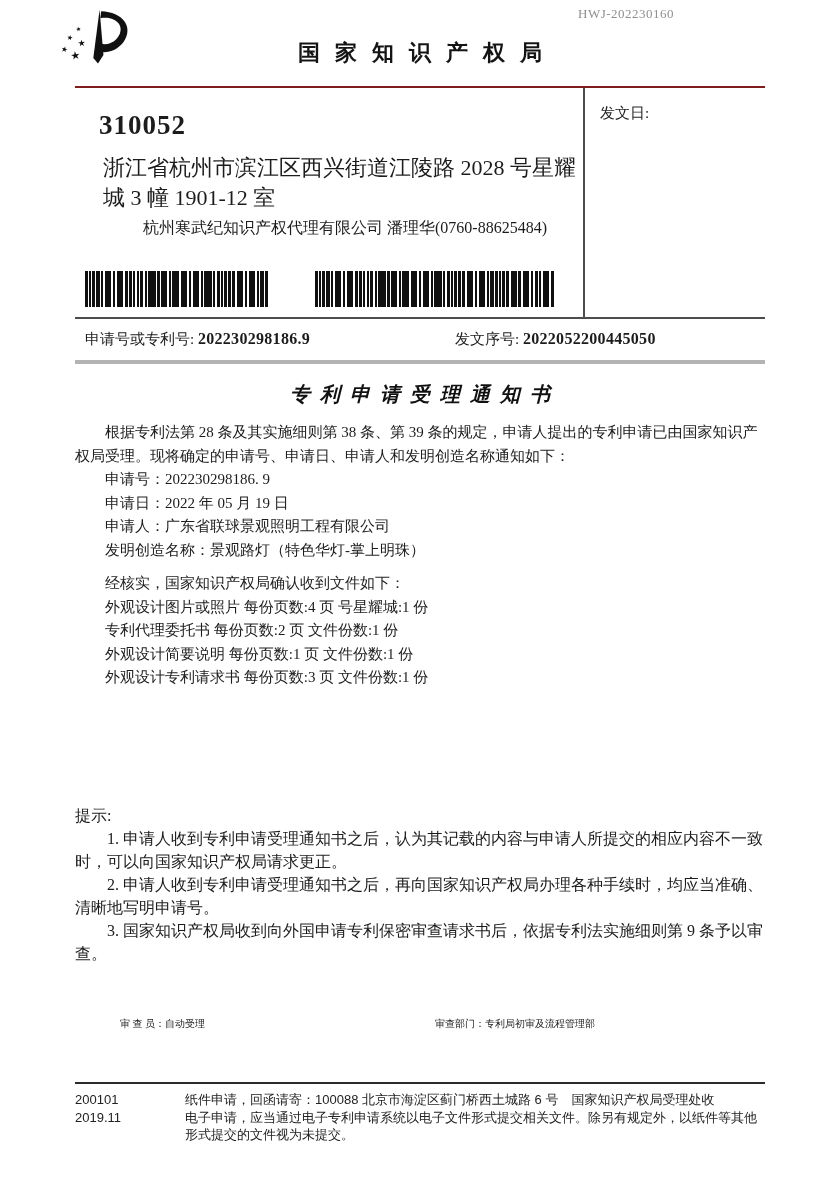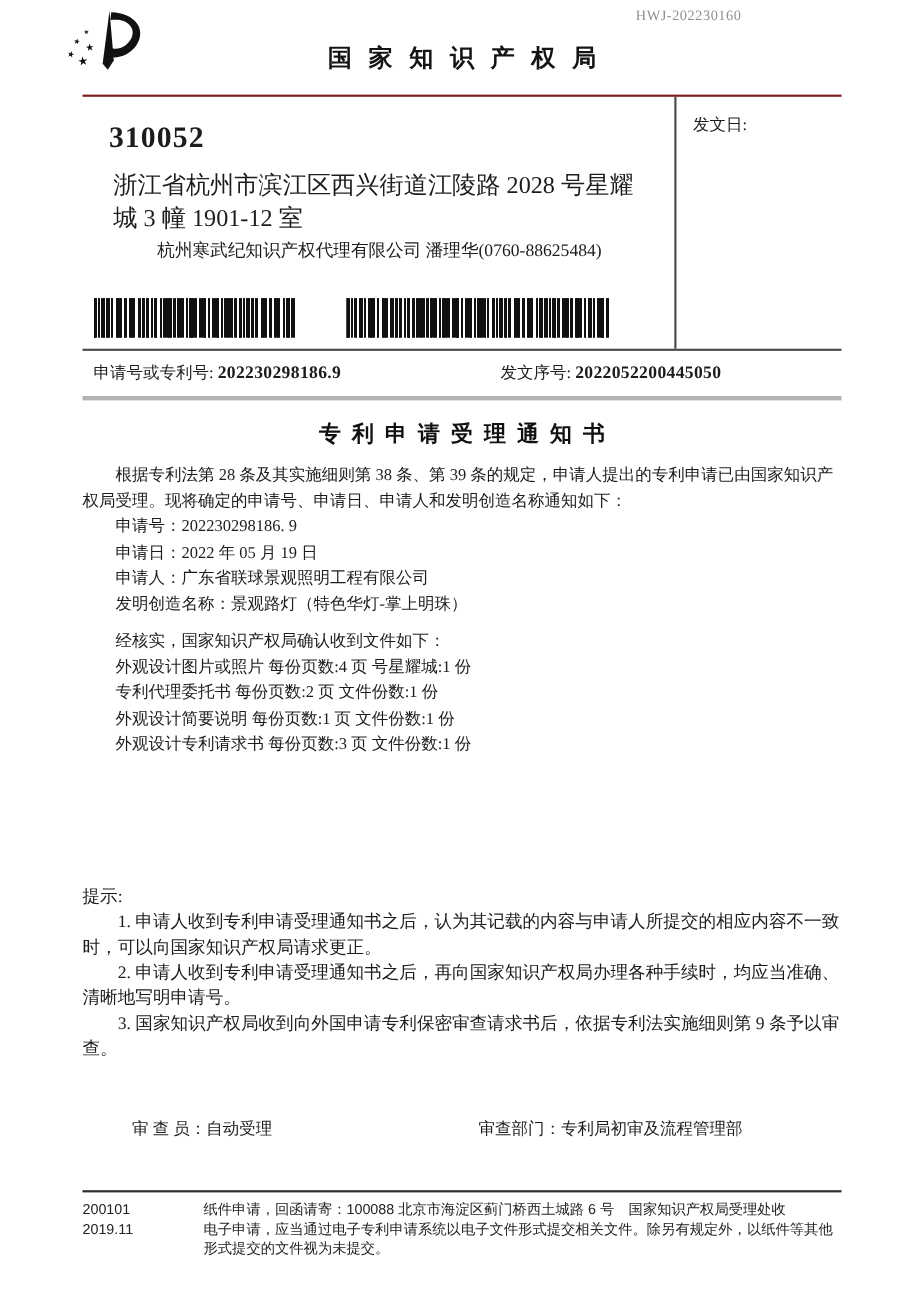--- a/index.html
+++ b/index.html
@@ -24,21 +24,21 @@
     position:absolute; left:503px; top:6px;
     font-size:13px; color:#8f8f8f; letter-spacing:.5px;
   }
   .header-title {
     text-align:center; padding-top:38px;
     font-size:22px; font-weight:600; letter-spacing:15px;
     text-indent:15px; color:#141414;
   }
 
   
-  .info-band { display:flex; height:231px; border-bottom:2px solid #4d4d4d;gap:30px; }
+  .info-band { display:flex; height:231px; border-bottom:2px solid #4d4d4d; }
   .info-left { width:508px; position:relative; }
   .postal { margin:22px 0 0 24px; font-size:27px; font-weight:700; letter-spacing:1px; }
   .addr1 { margin:12px 0 0 28px; font-size:22px; }
   .addr2 { margin:5px 0 0 68px; font-size:16px; }
   .barcodes { position:absolute; left:10px; bottom:10px; display:flex; gap:46px; align-items:flex-end; }
   .barcode {
     height:36px;
     background:
       repeating-linear-gradient(90deg,#101010 0 2px,rgba(0,0,0,0) 2px 4px),
       repeating-linear-gradient(90deg,#101010 0 1px,rgba(0,0,0,0) 1px 7px),
@@ -58,32 +58,33 @@
   }
   .pair { white-space:nowrap; }
   .pair.first { margin-left:10px; width:370px; }
   .pair b { font-size:16px; letter-spacing:.3px; }
 
   
   .notice-title {
     text-align:center; margin-top:17px;
     font-size:20px; font-weight:700; letter-spacing:10px; text-indent:10px;
     color:#111;
+    font-style:italic;
   }
   .body-text { margin-top:13px; font-size:15px; line-height:23.5px; }
   .intro { text-indent:2em; }
   .detail-line, .file-line { padding-left:2em; }
   .received-intro { padding-left:2em; margin-top:10px; }
 
   
   .tips-block { position:absolute; left:75px; right:75px; top:804px; font-size:16px; line-height:23px; }
   .tip { text-indent:2em; }
 
   
-  .signoff { position:absolute; left:75px; right:87px; top:1017px; height:24px; font-size:15px; }
+  .signoff { position:absolute; left:75px; right:87px; top:1017px; height:24px; font-size:10px; }
   .examiner { position:absolute; left:45px; }
   .department { position:absolute; left:360px; }
 
   
   .footer {
     position:absolute; left:75px; right:75px; top:1082px;
     border-top:2.5px solid #2b2b2b; padding-top:7px;
     font-family:"Liberation Sans","DejaVu Sans",sans-serif;
     font-size:13px; line-height:17.5px; color:#222;
   }

